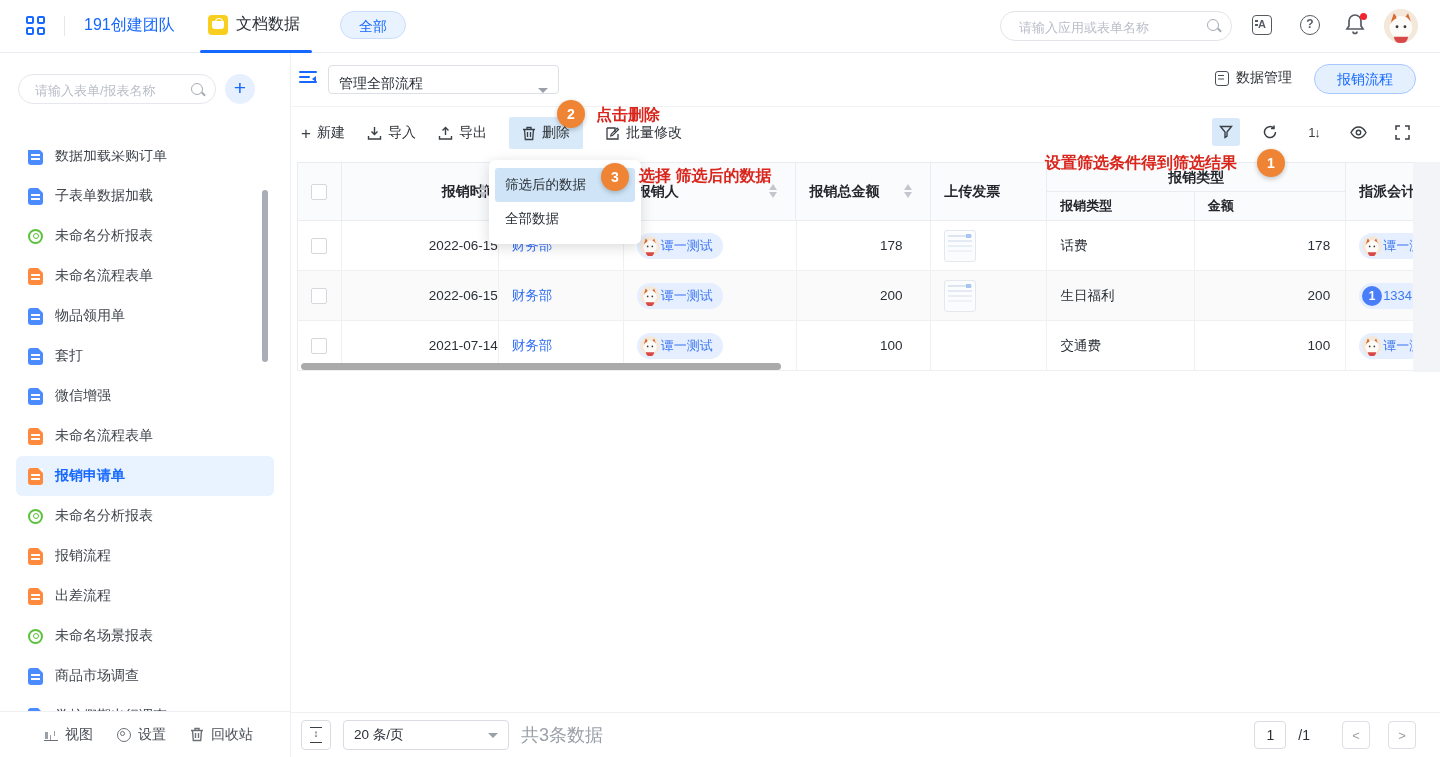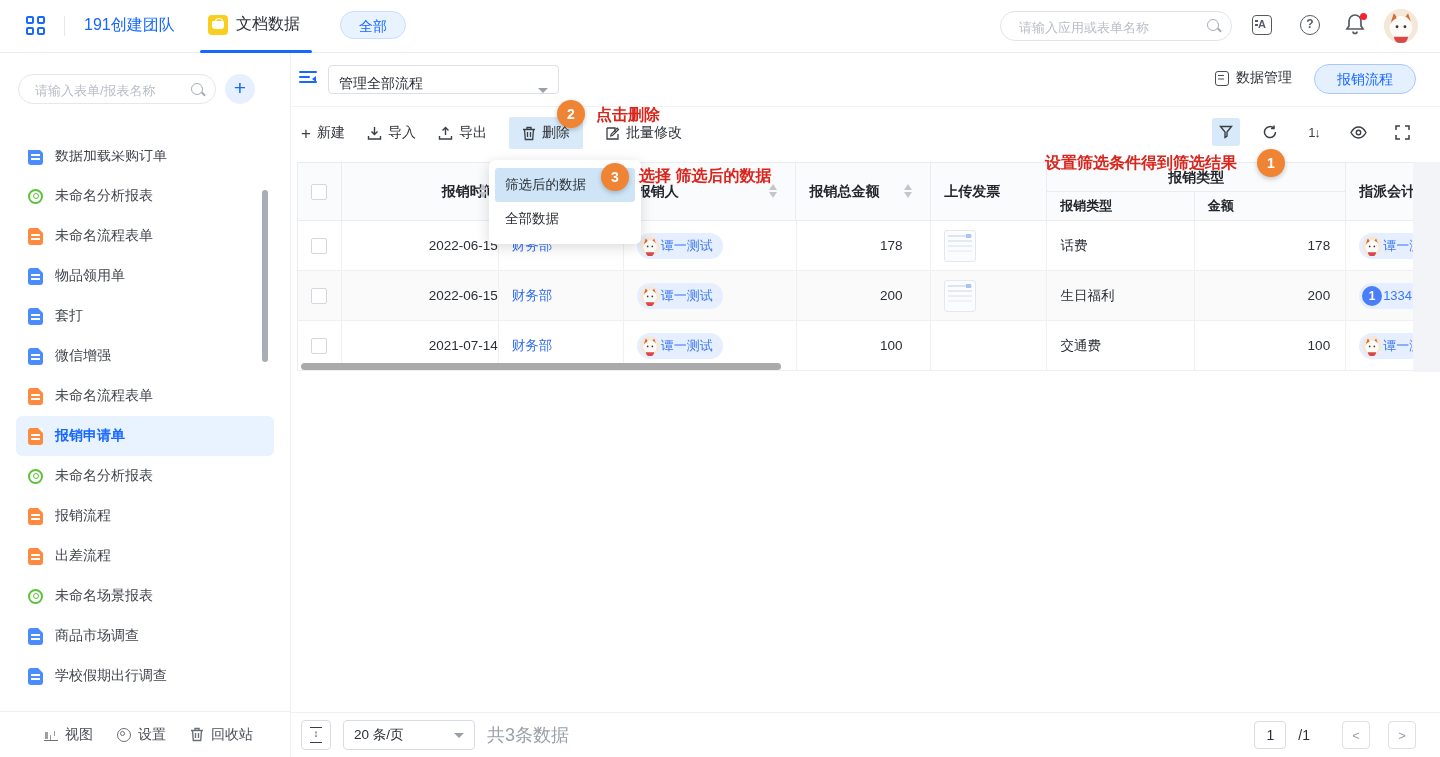--- a/index.html
+++ b/index.html
@@ -124,21 +124,21 @@
 
   
   .step{position:absolute;width:28px;height:28px;border-radius:50%;background:#ee8434;color:#fff;font-weight:700;font-size:14px;display:flex;align-items:center;justify-content:center;box-shadow:0 2px 5px rgba(0,0,0,.22);z-index:8;}
   .ann{position:absolute;color:#d9251c;font-weight:700;font-size:16px;z-index:8;white-space:nowrap;}
 
   
   .bottom{position:absolute;left:0;right:0;bottom:0;height:45px;border-top:1px solid #eef0f3;background:#fff;display:flex;align-items:center;padding:0 24px 0 10px;gap:12px;box-sizing:border-box;z-index:5;}
   .rowh-btn{width:30px;height:30px;border:1px solid #d9dde3;border-radius:4px;box-sizing:border-box;display:flex;align-items:center;justify-content:center;cursor:pointer;}
   .ic-rowh{width:12px;height:14px;border-top:1.6px solid #3a3f45;border-bottom:1.6px solid #3a3f45;position:relative;font-size:10px;color:#3a3f45;text-align:center;line-height:11px;}
   .ic-rowh::before{content:"\2195";}
-  .size-select{width:132px;height:30px;border:1px solid #d9dde3;border-radius:4px;box-sizing:border-box;display:flex;align-items:center;padding:0 10px;font-size:13.5px;color:#2a2f36;cursor:pointer;}
+  .size-select{width:166px;height:30px;border:1px solid #d9dde3;border-radius:4px;box-sizing:border-box;display:flex;align-items:center;padding:0 10px;font-size:13.5px;color:#2a2f36;cursor:pointer;}
   .total-text{color:#9aa0a8;font-size:18px;}
   .pg-spacer{flex:1;}
   .page-input{width:32px;height:28px;border:1px solid #d9dde3;border-radius:4px;box-sizing:border-box;text-align:center;font-size:14px;color:#2a2f36;outline:none;font-family:inherit;}
   .page-total{font-size:14px;color:#2a2f36;margin-right:20px;}
   .pg-btn{width:28px;height:28px;border:1px solid #dcdfe5;border-radius:4px;box-sizing:border-box;display:flex;align-items:center;justify-content:center;color:#9aa0a8;font-size:13px;cursor:pointer;}
   .pg-btn + .pg-btn{margin-left:6px;}
   svg.ic{display:block;}
 </style>
 </head>
 <body>
@@ -191,20 +191,24 @@
     <div class="sb-search">
       <input placeholder="请输入表单/报表名称" style="">
       <span class="search-glass" style="top:8px;"></span>
     </div>
     <div class="sb-add">+</div>
 
     <div class="sb-list">
       <div class="sb-item first">
           <span class="ic-form blue"></span>
           <span>数据加载采购订单</span>
+        </div>
+      <div class="sb-item">
+          <span class="ic-form blue"></span>
+          <span>子表单数据加载</span>
         </div>
       <div class="sb-item">
           <span class="ic-report"></span>
           <span>未命名分析报表</span>
         </div>
       <div class="sb-item">
           <span class="ic-form orange"></span>
           <span>未命名流程表单</span>
         </div>
       <div class="sb-item">

